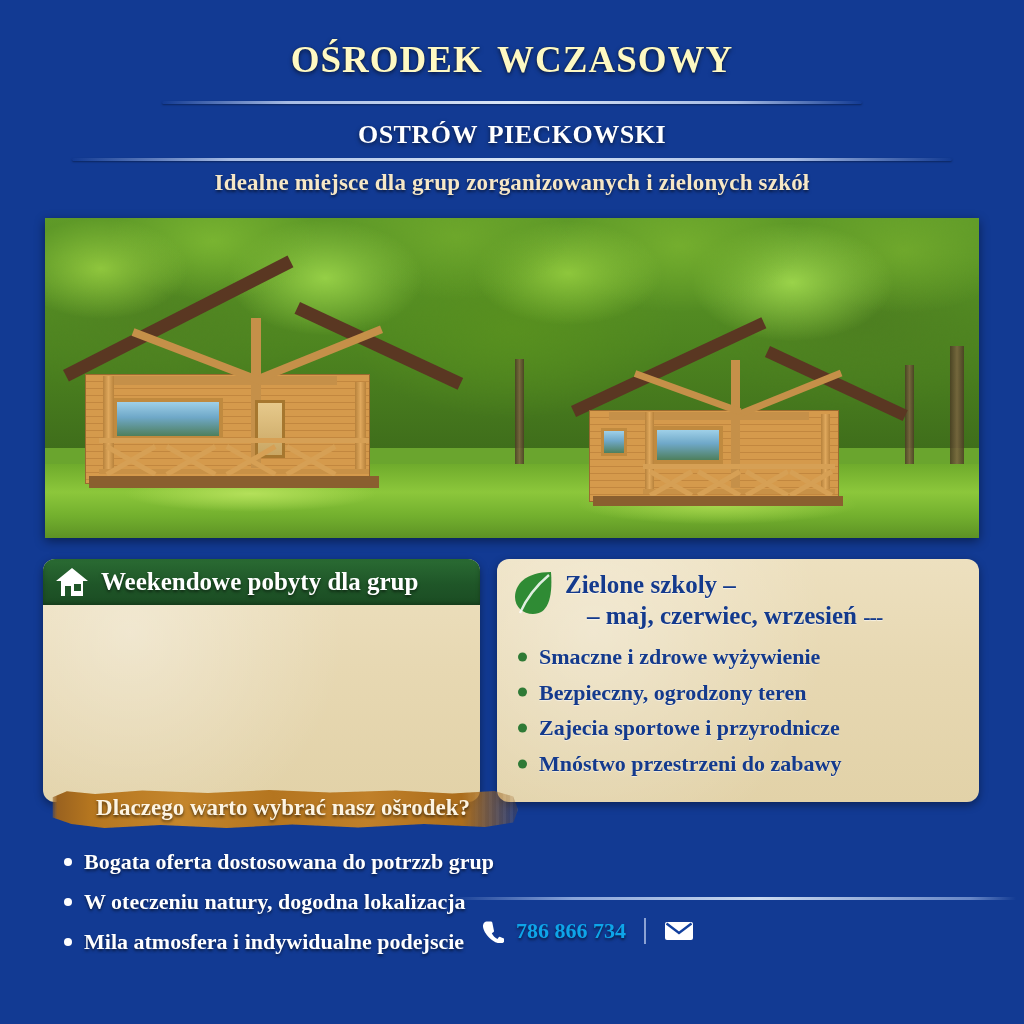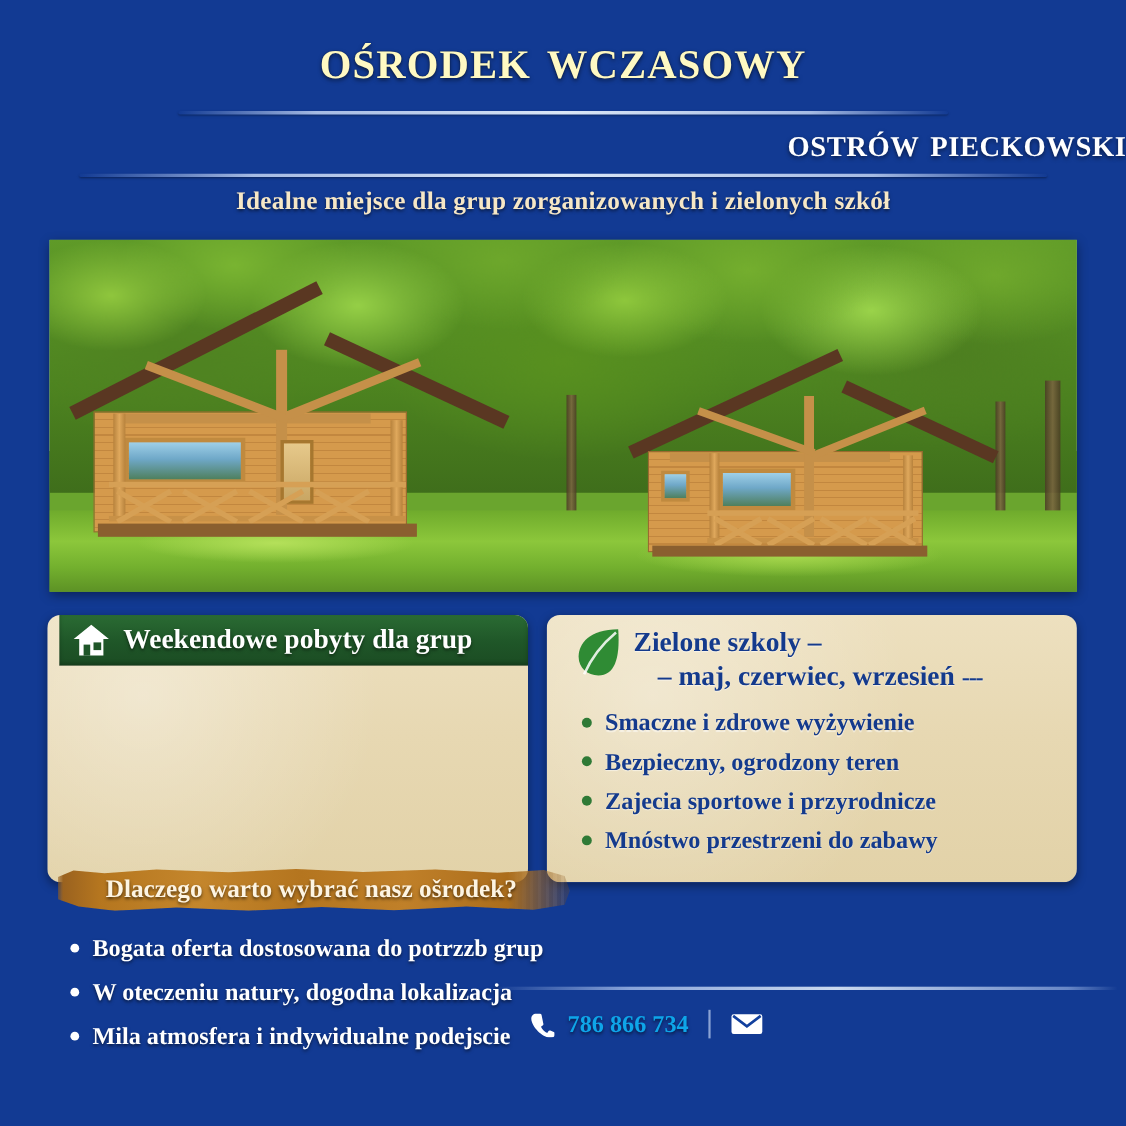--- a/index.html
+++ b/index.html
@@ -34,21 +34,21 @@
   }
   .rule {
     position:absolute; left:50%; transform:translateX(-50%);
     height:3px; border-radius:2px;
     background:linear-gradient(90deg, rgba(255,255,255,0) 0%, rgba(215,230,255,.75) 18%, rgba(235,245,255,.92) 50%, rgba(215,230,255,.75) 82%, rgba(255,255,255,0) 100%);
     box-shadow:0 1px 2px rgba(0,0,0,.35);
   }
   #rule1 { top:101px; width:700px; }
   #rule2 { top:158px; width:880px; }
   .title-sub {
-    position:absolute; top:109px; left:0; width:1024px; text-align:right;
+    position:absolute; top:109px; left:0; width:1024px; text-align:center;
     font-family:"Liberation Serif", serif;
     font-weight:bold; font-size:37px; letter-spacing:.5px;
     color:#ffffff; font-variant:small-caps; text-transform:lowercase;
     text-shadow:0 2px 4px rgba(0,0,0,.55);
   }
   .tagline {
     position:absolute; top:170px; left:0; width:1024px; text-align:center;
     font-family:"Liberation Serif", serif;
     font-weight:bold; font-size:23px; letter-spacing:.2px;
     color:#f6e7c6;
@@ -110,21 +110,20 @@
 
   
   .card {
     position:absolute;
     background:
       radial-gradient(circle at 20% 30%, rgba(255,255,255,.35) 0%, rgba(255,255,255,0) 55%),
       linear-gradient(180deg,#ede0bf 0%, #e7d8b2 45%, #e2d2a8 100%);
     border-radius:12px;
     box-shadow:0 3px 9px rgba(0,0,0,.4);
     overflow:hidden;
-    padding-left:11px;
   }
   #card-left  { left:43px;  top:559px; width:437px; height:243px; }
   #card-right { left:497px; top:559px; width:482px; height:243px; }
 
   .card-header {
     height:46px;
     background:linear-gradient(180deg,#2a6b33 0%, #1f5628 55%, #1b4c23 100%);
     display:flex; align-items:center; padding:0 12px;
     box-shadow:inset 0 -2px 4px rgba(0,0,0,.25);
   }

